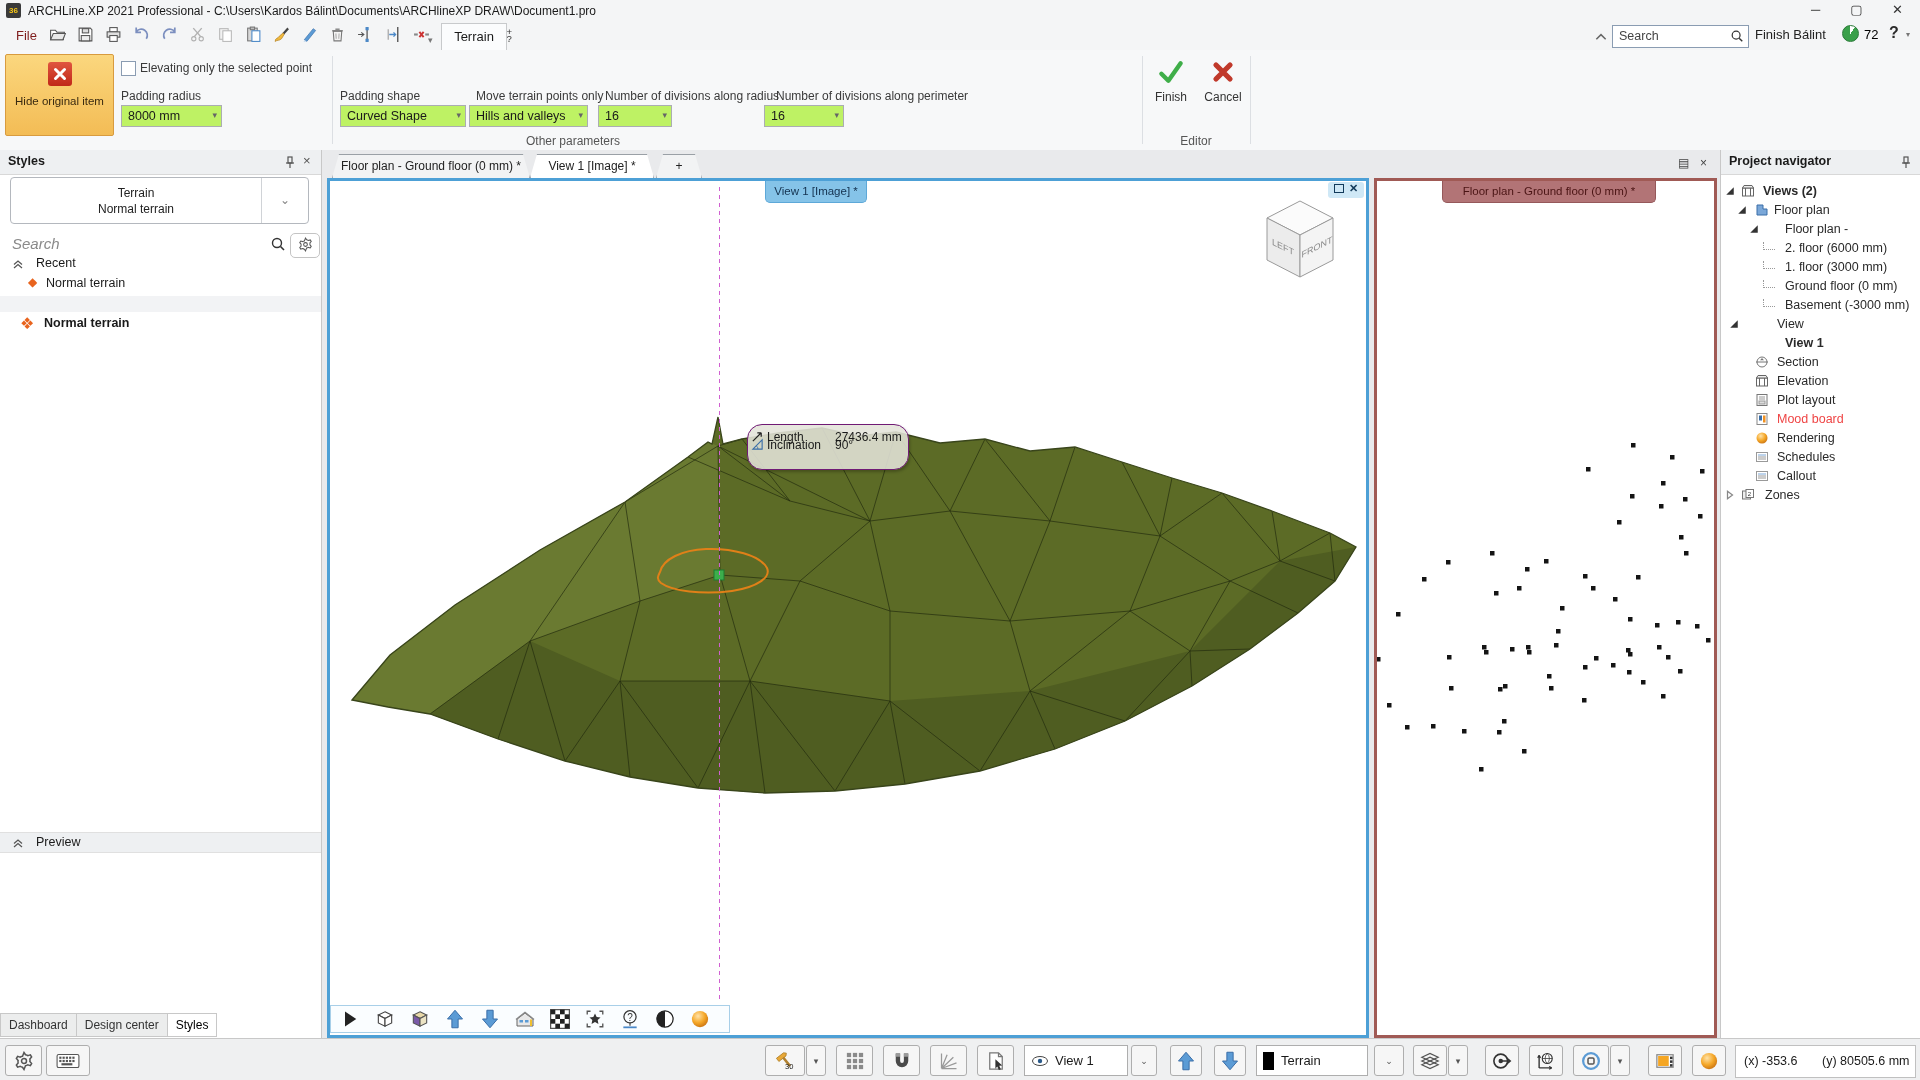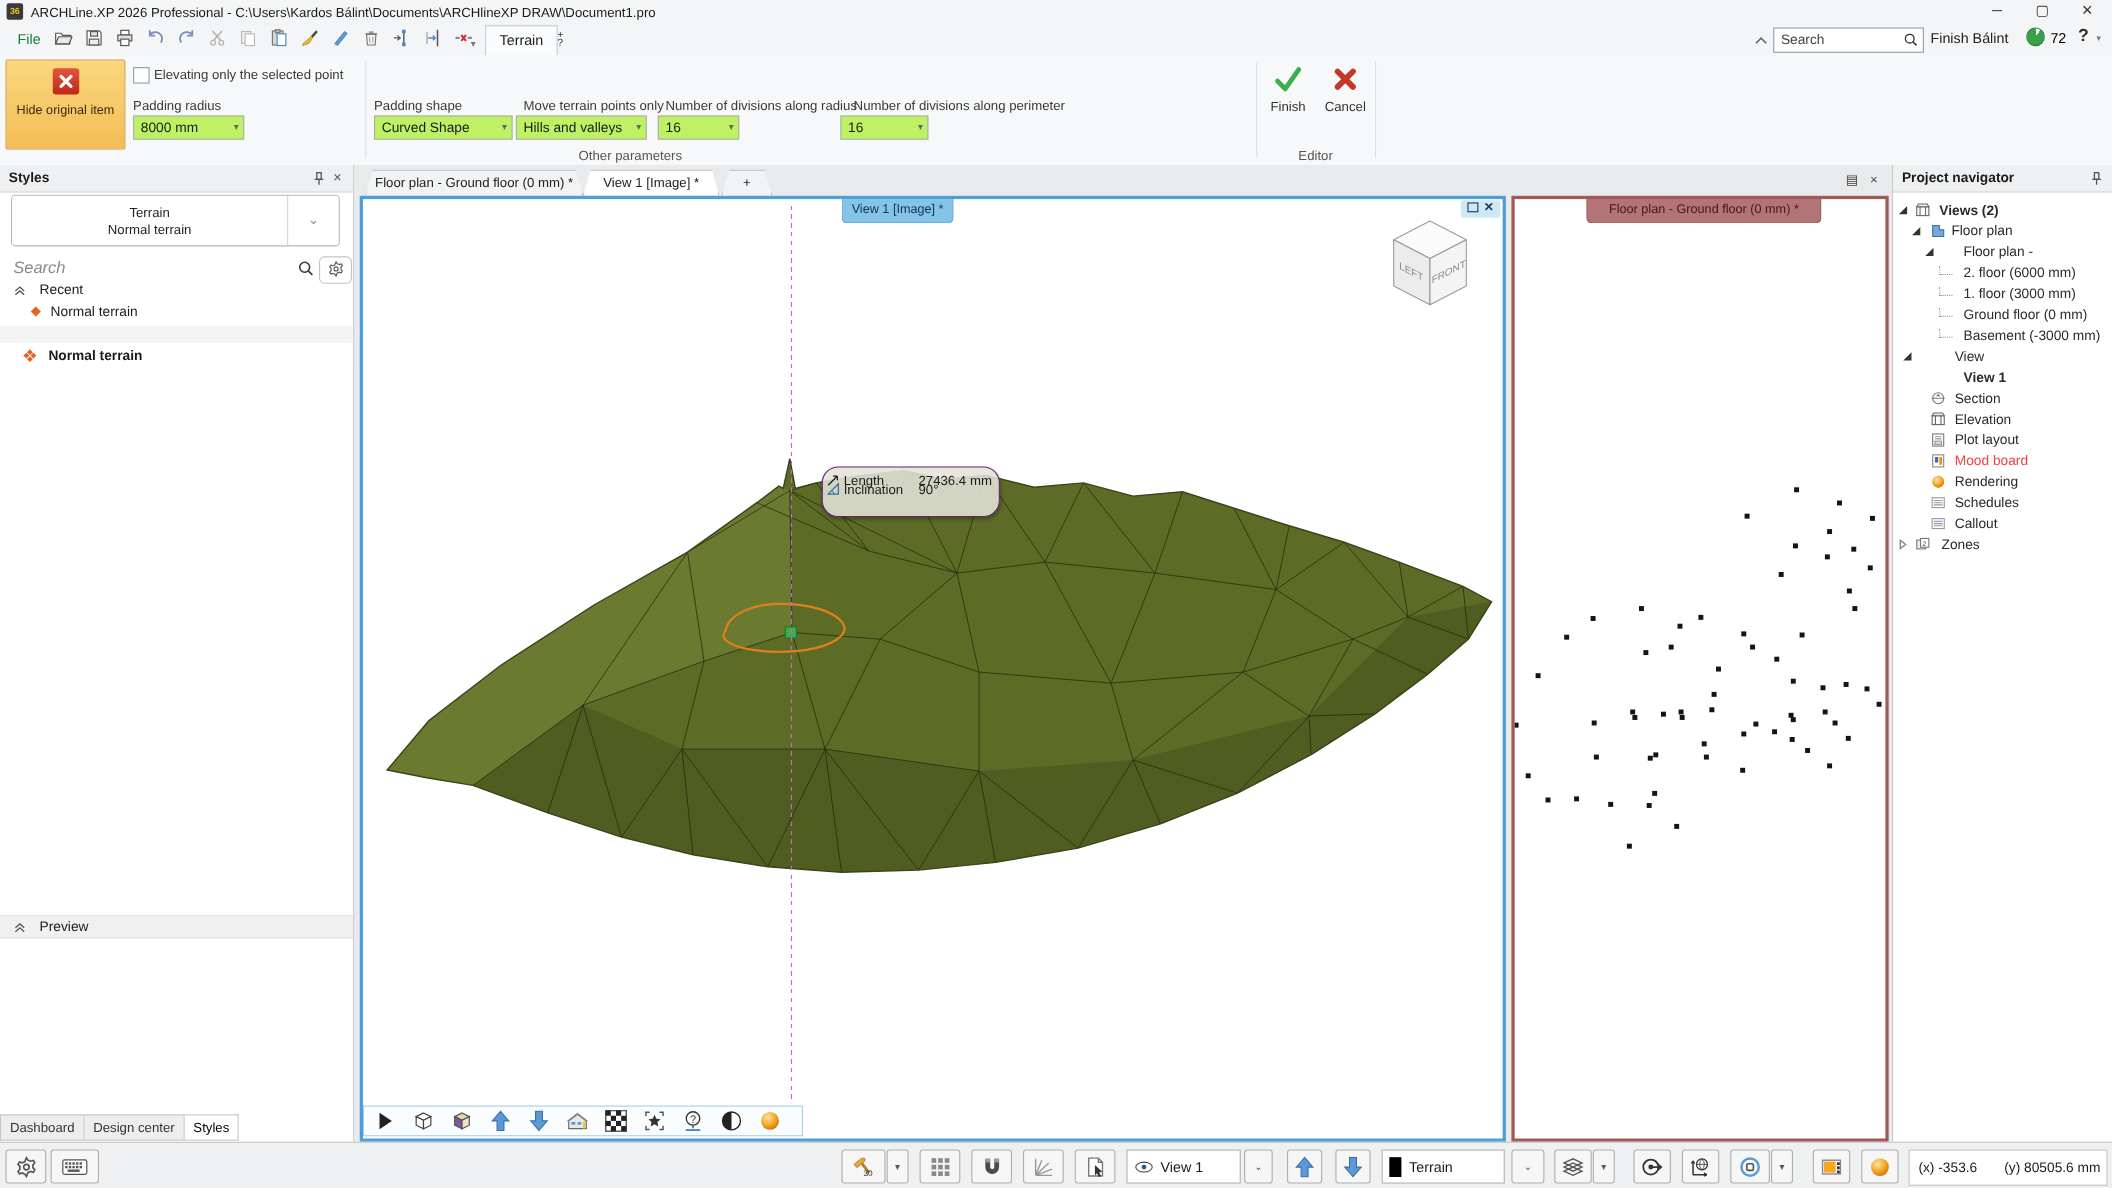--- a/index.html
+++ b/index.html
@@ -8,21 +8,21 @@
   .abs{position:absolute;}
   svg{display:block;}
   
   .titlebar{position:absolute;left:0;top:0;width:1920px;height:22px;background:#f4f5f6;border-bottom:1px solid #e2e3e5;}
   .appicon{position:absolute;left:6px;top:3px;width:15px;height:15px;background:#3a3a3a;border-radius:2px;
            color:#f5c518;font-size:8px;font-weight:bold;text-align:center;line-height:15px;}
   .apptitle{position:absolute;left:28px;top:4px;font-size:12px;color:#1a1a1a;white-space:nowrap;}
   .winbtn{position:absolute;top:0;width:41px;height:22px;text-align:center;line-height:20px;font-size:13px;color:#333;}
   
   .menurow{position:absolute;left:0;top:22px;width:1920px;height:28px;background:#f4f5f6;}
-  .filebtn{position:absolute;left:8px;top:4px;padding:2px 8px;font-size:13px;color:#15803d;}
+  .filebtn{position:absolute;left:8px;top:4px;padding:2px 8px;font-size:13px;color:#7f1d1d;}
   .qtools{position:absolute;left:48px;top:3px;display:flex;align-items:center;gap:9px;}
   .qicon{width:19px;height:19px;display:inline-flex;align-items:center;justify-content:center;}
   .qicon svg{width:17px;height:17px;}
   .ddglyph{color:#777;font-size:9px;}
   .ribbontab{position:absolute;left:441px;top:1px;width:64px;height:27px;background:#fbfcfd;
              border:1px solid #c8cacc;border-bottom:none;text-align:center;line-height:26px;font-size:13px;color:#1a1a1a;}
   .mr-caret{position:absolute;left:1594px;top:8px;width:14px;height:12px;}
   .searchbox{position:absolute;left:1612px;top:3px;width:135px;height:21px;background:#fff;border:1px solid #8a9cb2;}
   .searchbox .ph{position:absolute;left:6px;top:3px;color:#444;font-size:12.5px;}
   .searchbox .mag{position:absolute;right:4px;top:3px;width:14px;height:14px;}
@@ -146,21 +146,21 @@
         <stop offset="55%" stop-color="#f5a829"></stop>
         <stop offset="100%" stop-color="#c87010"></stop>
     </radialGradient>
   </defs>
 </svg>
 
 <div class="app">
 
   <div class="titlebar">
     <div class="appicon">36</div>
-    <div class="apptitle">ARCHLine.XP 2026 Professional - C:\Users\Kardos Bálint\Documents\ARCHlineXP DRAW\Document1.pro</div>
+    <div class="apptitle">ARCHLine.XP 2021 Professional - C:\Users\Kardos Bálint\Documents\ARCHlineXP DRAW\Document1.pro</div>
     <div class="winbtn" style="left:1795px;">─</div>
     <div class="winbtn" style="left:1836px;">▢</div>
     <div class="winbtn close" style="left:1877px;">✕</div>
   </div>
 
   <div class="menurow">
     <div class="filebtn">File</div>
     <div class="qtools">
         <span class="qicon">
           <svg viewBox="0 0 16 16">

